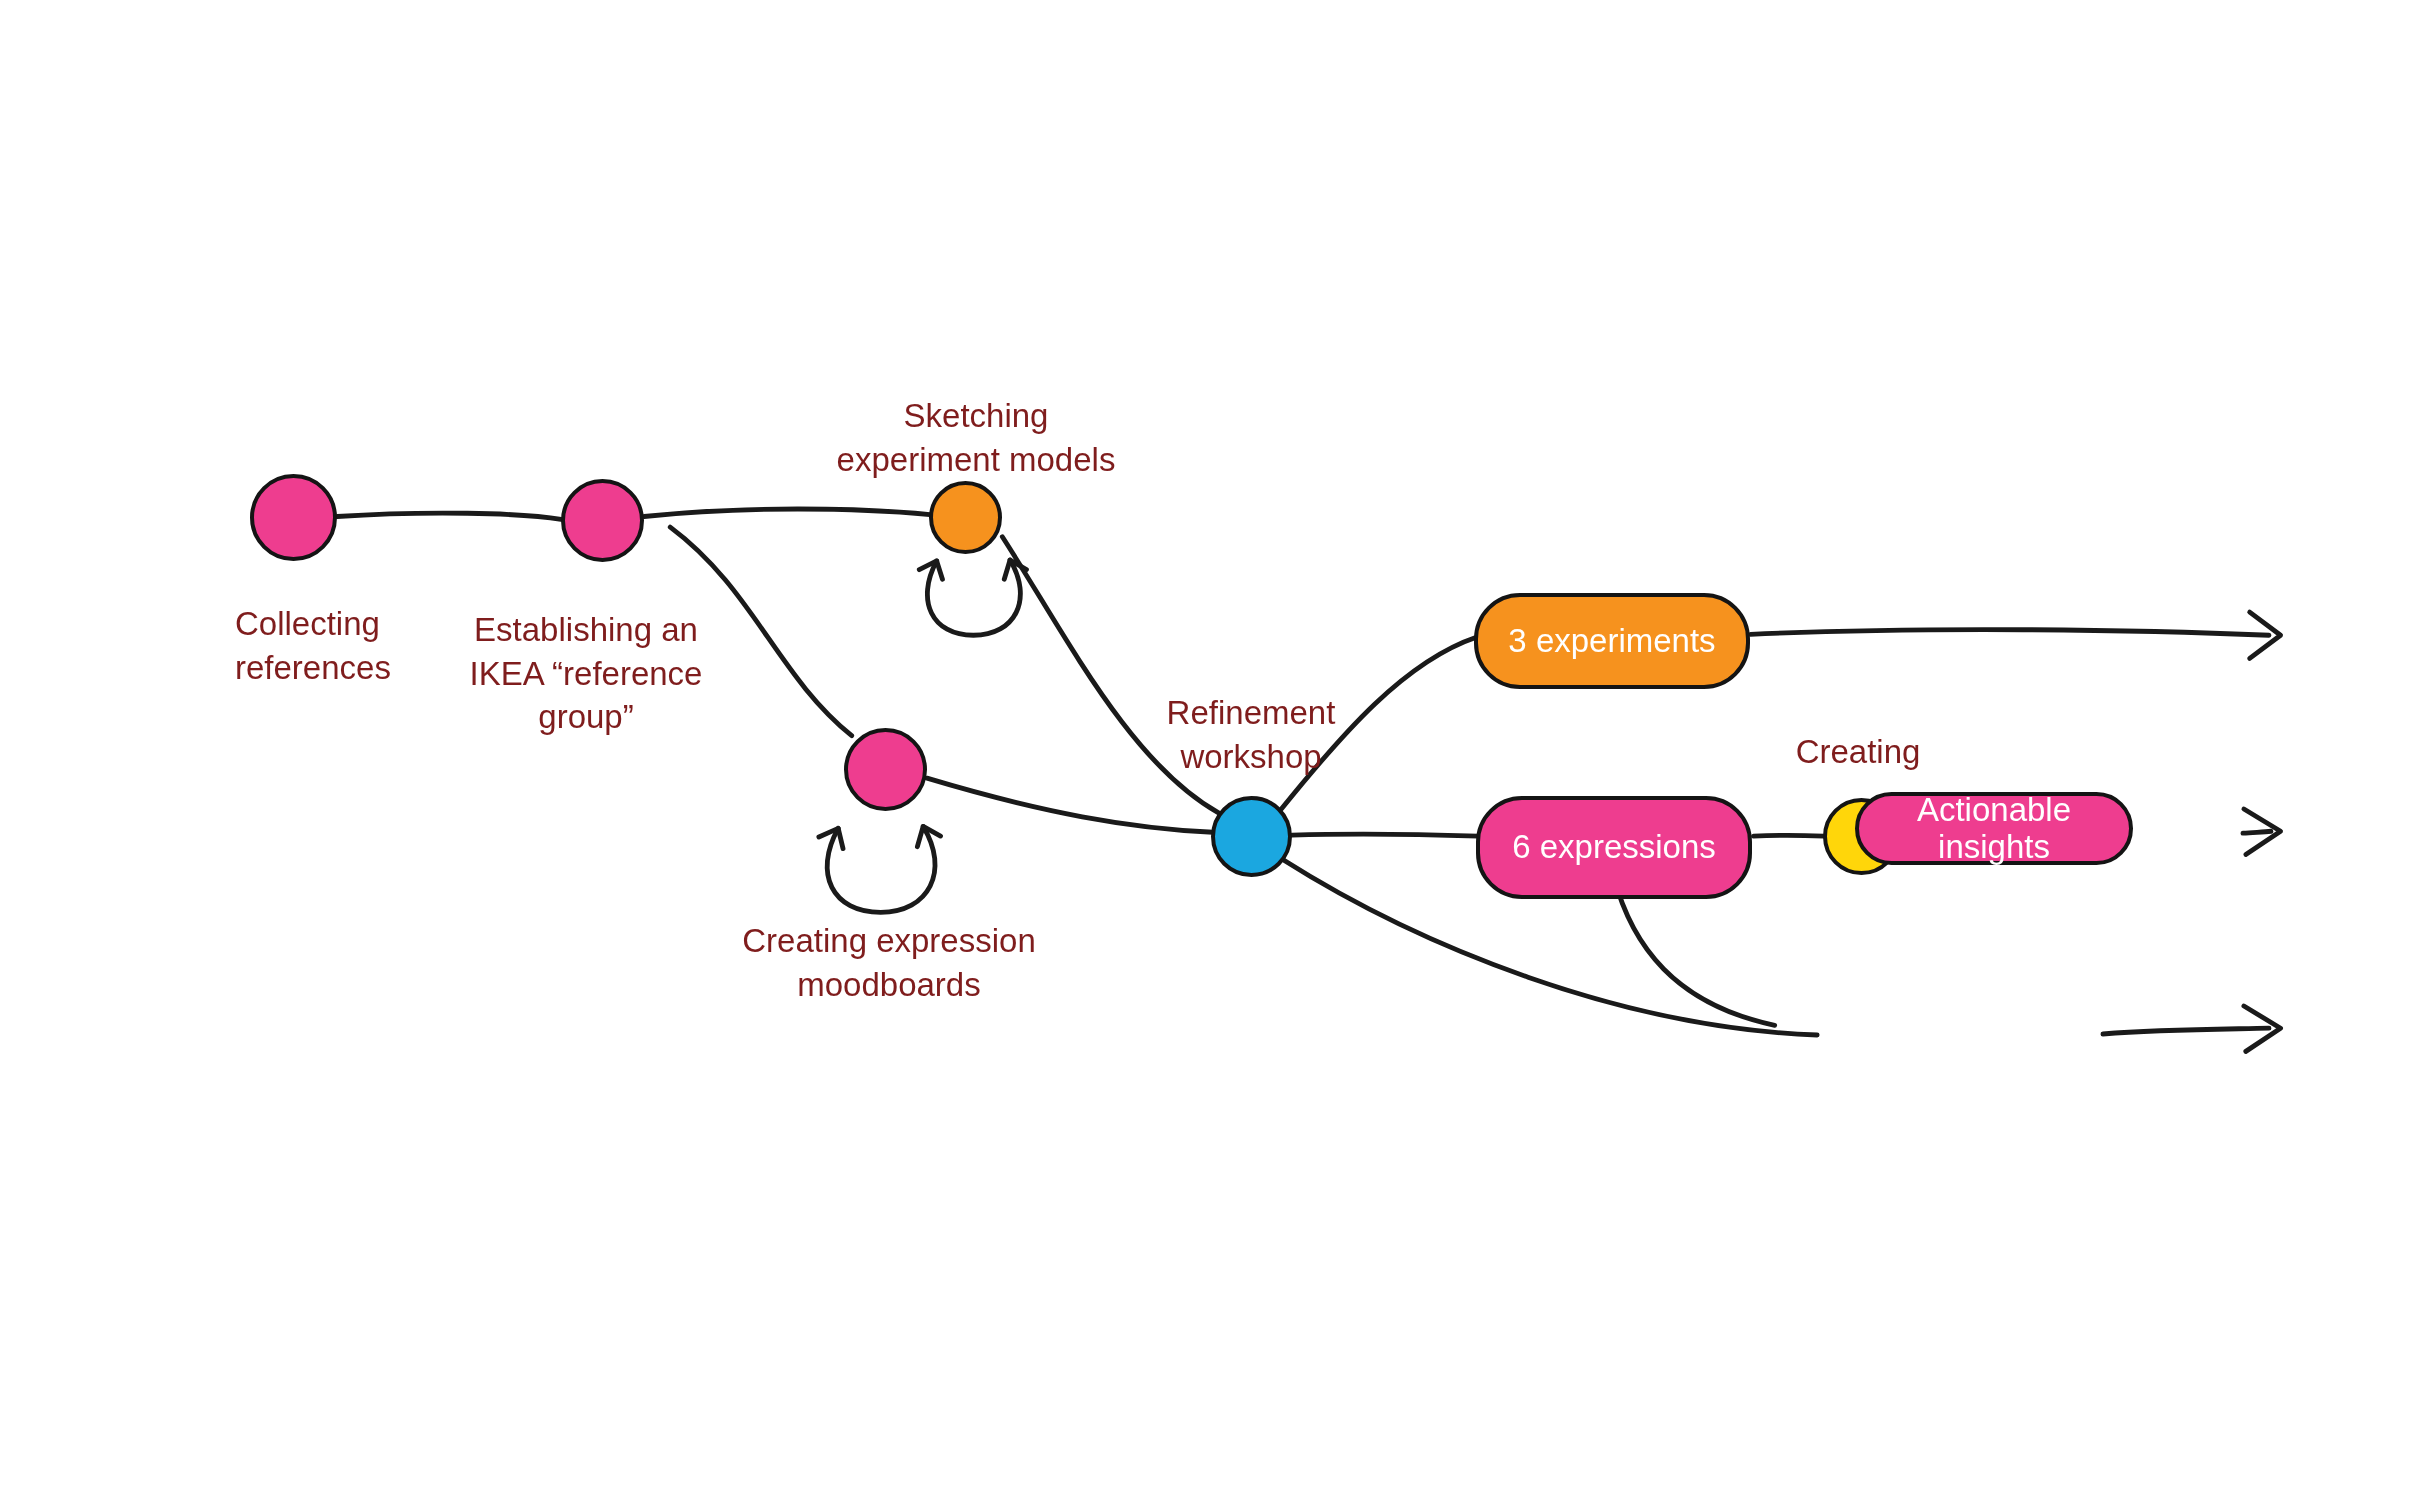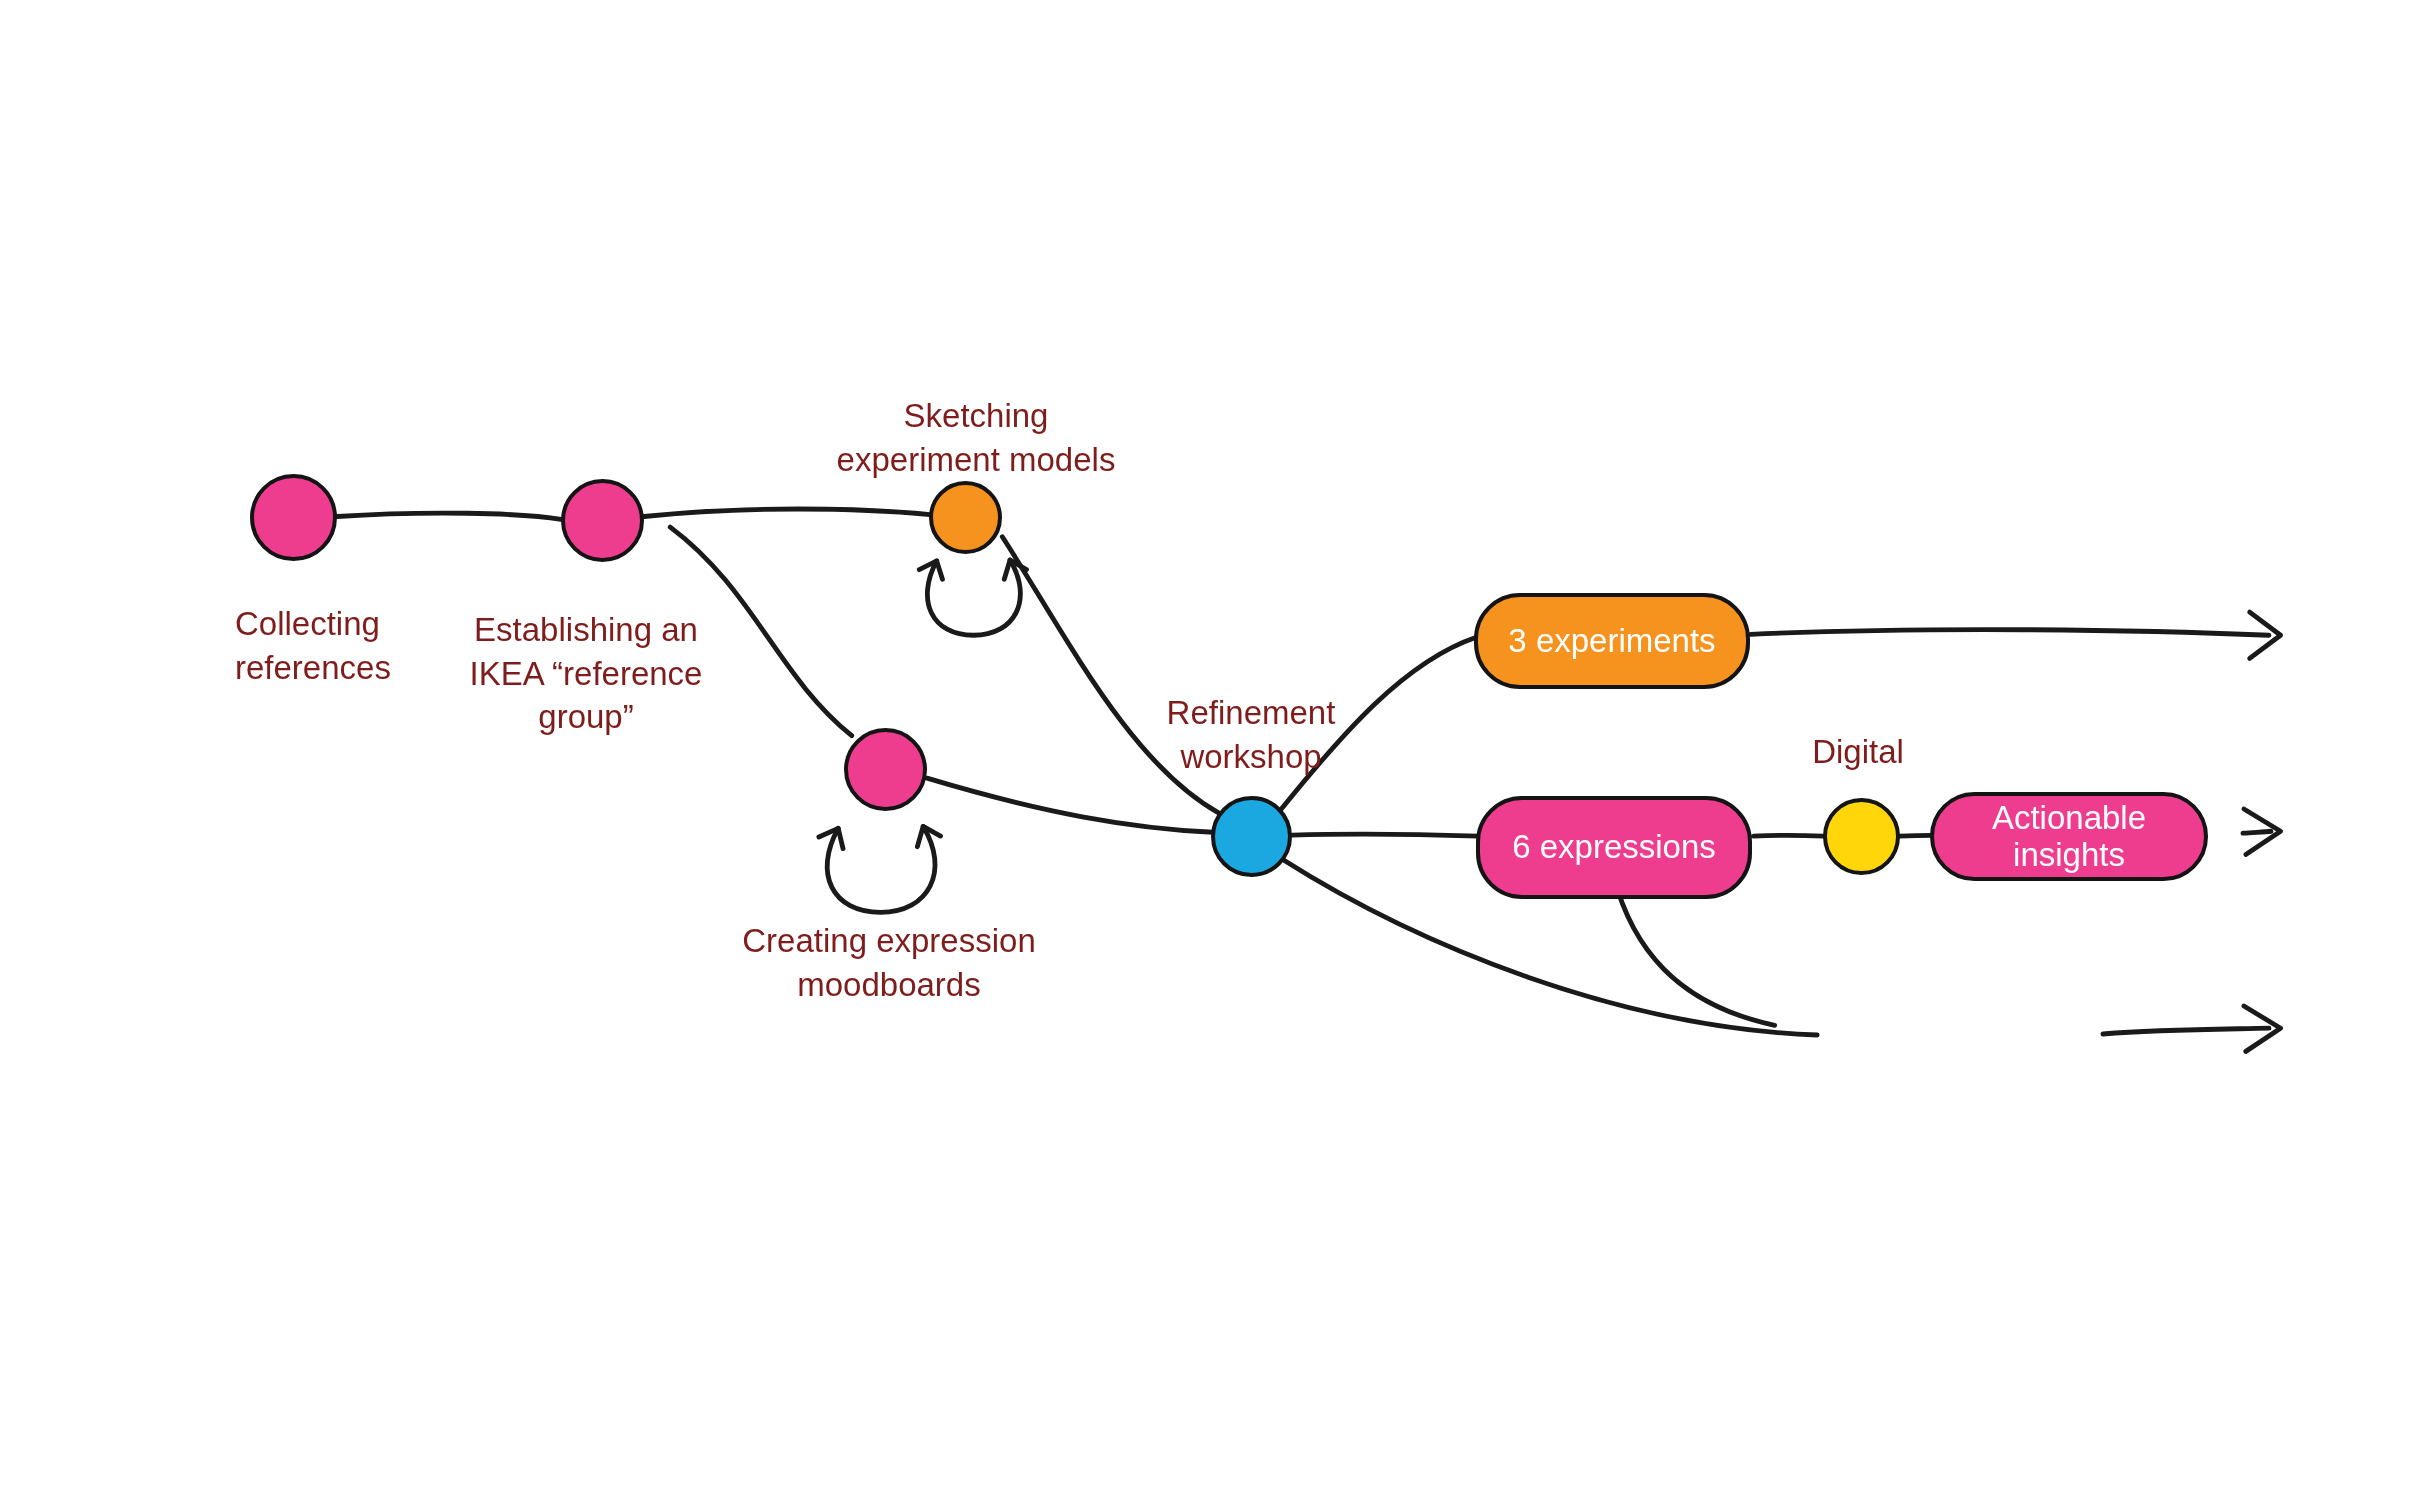--- a/index.html
+++ b/index.html
@@ -73,30 +73,30 @@
 
   <div class="node pink" style="left:250px;  top:474px;  width:87px; height:87px;"></div>
   <div class="node pink" style="left:561px;  top:479px;  width:83px; height:83px;"></div>
   <div class="node orange" style="left:929px;  top:481px;  width:73px; height:73px;"></div>
   <div class="node pink" style="left:844px;  top:728px;  width:83px; height:83px;"></div>
   <div class="node blue" style="left:1211px; top:796px;  width:81px; height:81px;"></div>
   <div class="node yellow" style="left:1823px; top:798px;  width:77px; height:77px;"></div>
 
   <div class="pill orange" style="left:1474px; top:593px;  width:276px; height:96px;">3 experiments</div>
   <div class="pill pink" style="left:1476px; top:796px;  width:276px; height:103px;">6 expressions</div>
-  <div class="pill pink" style="left:1930px; top:792px;  width:278px; height:89px;">Actionable
+  <div class="pill pink" style="left:1855px; top:792px;  width:278px; height:73px;">Actionable
 insights</div>
 
   <div class="lbl" style="left:235px;  top:602px;">Collecting
 references</div>
   <div class="lbl center" style="left:586px;  top:608px;">Establishing an
 IKEA “reference
 group”</div>
   <div class="lbl center" style="left:976px; top:394px;">Sketching
 experiment models</div>
   <div class="lbl center" style="left:1251px; top:691px;">Refinement
 workshop</div>
   <div class="lbl center" style="left:889px;  top:919px;">Creating expression
 moodboards</div>
-  <div class="lbl center" style="left:1858px; top:730px;">Digital</div>
+  <div class="lbl center" style="left:1858px; top:730px;">Creating</div>
 
 </div>
 
 
 </body></html>

